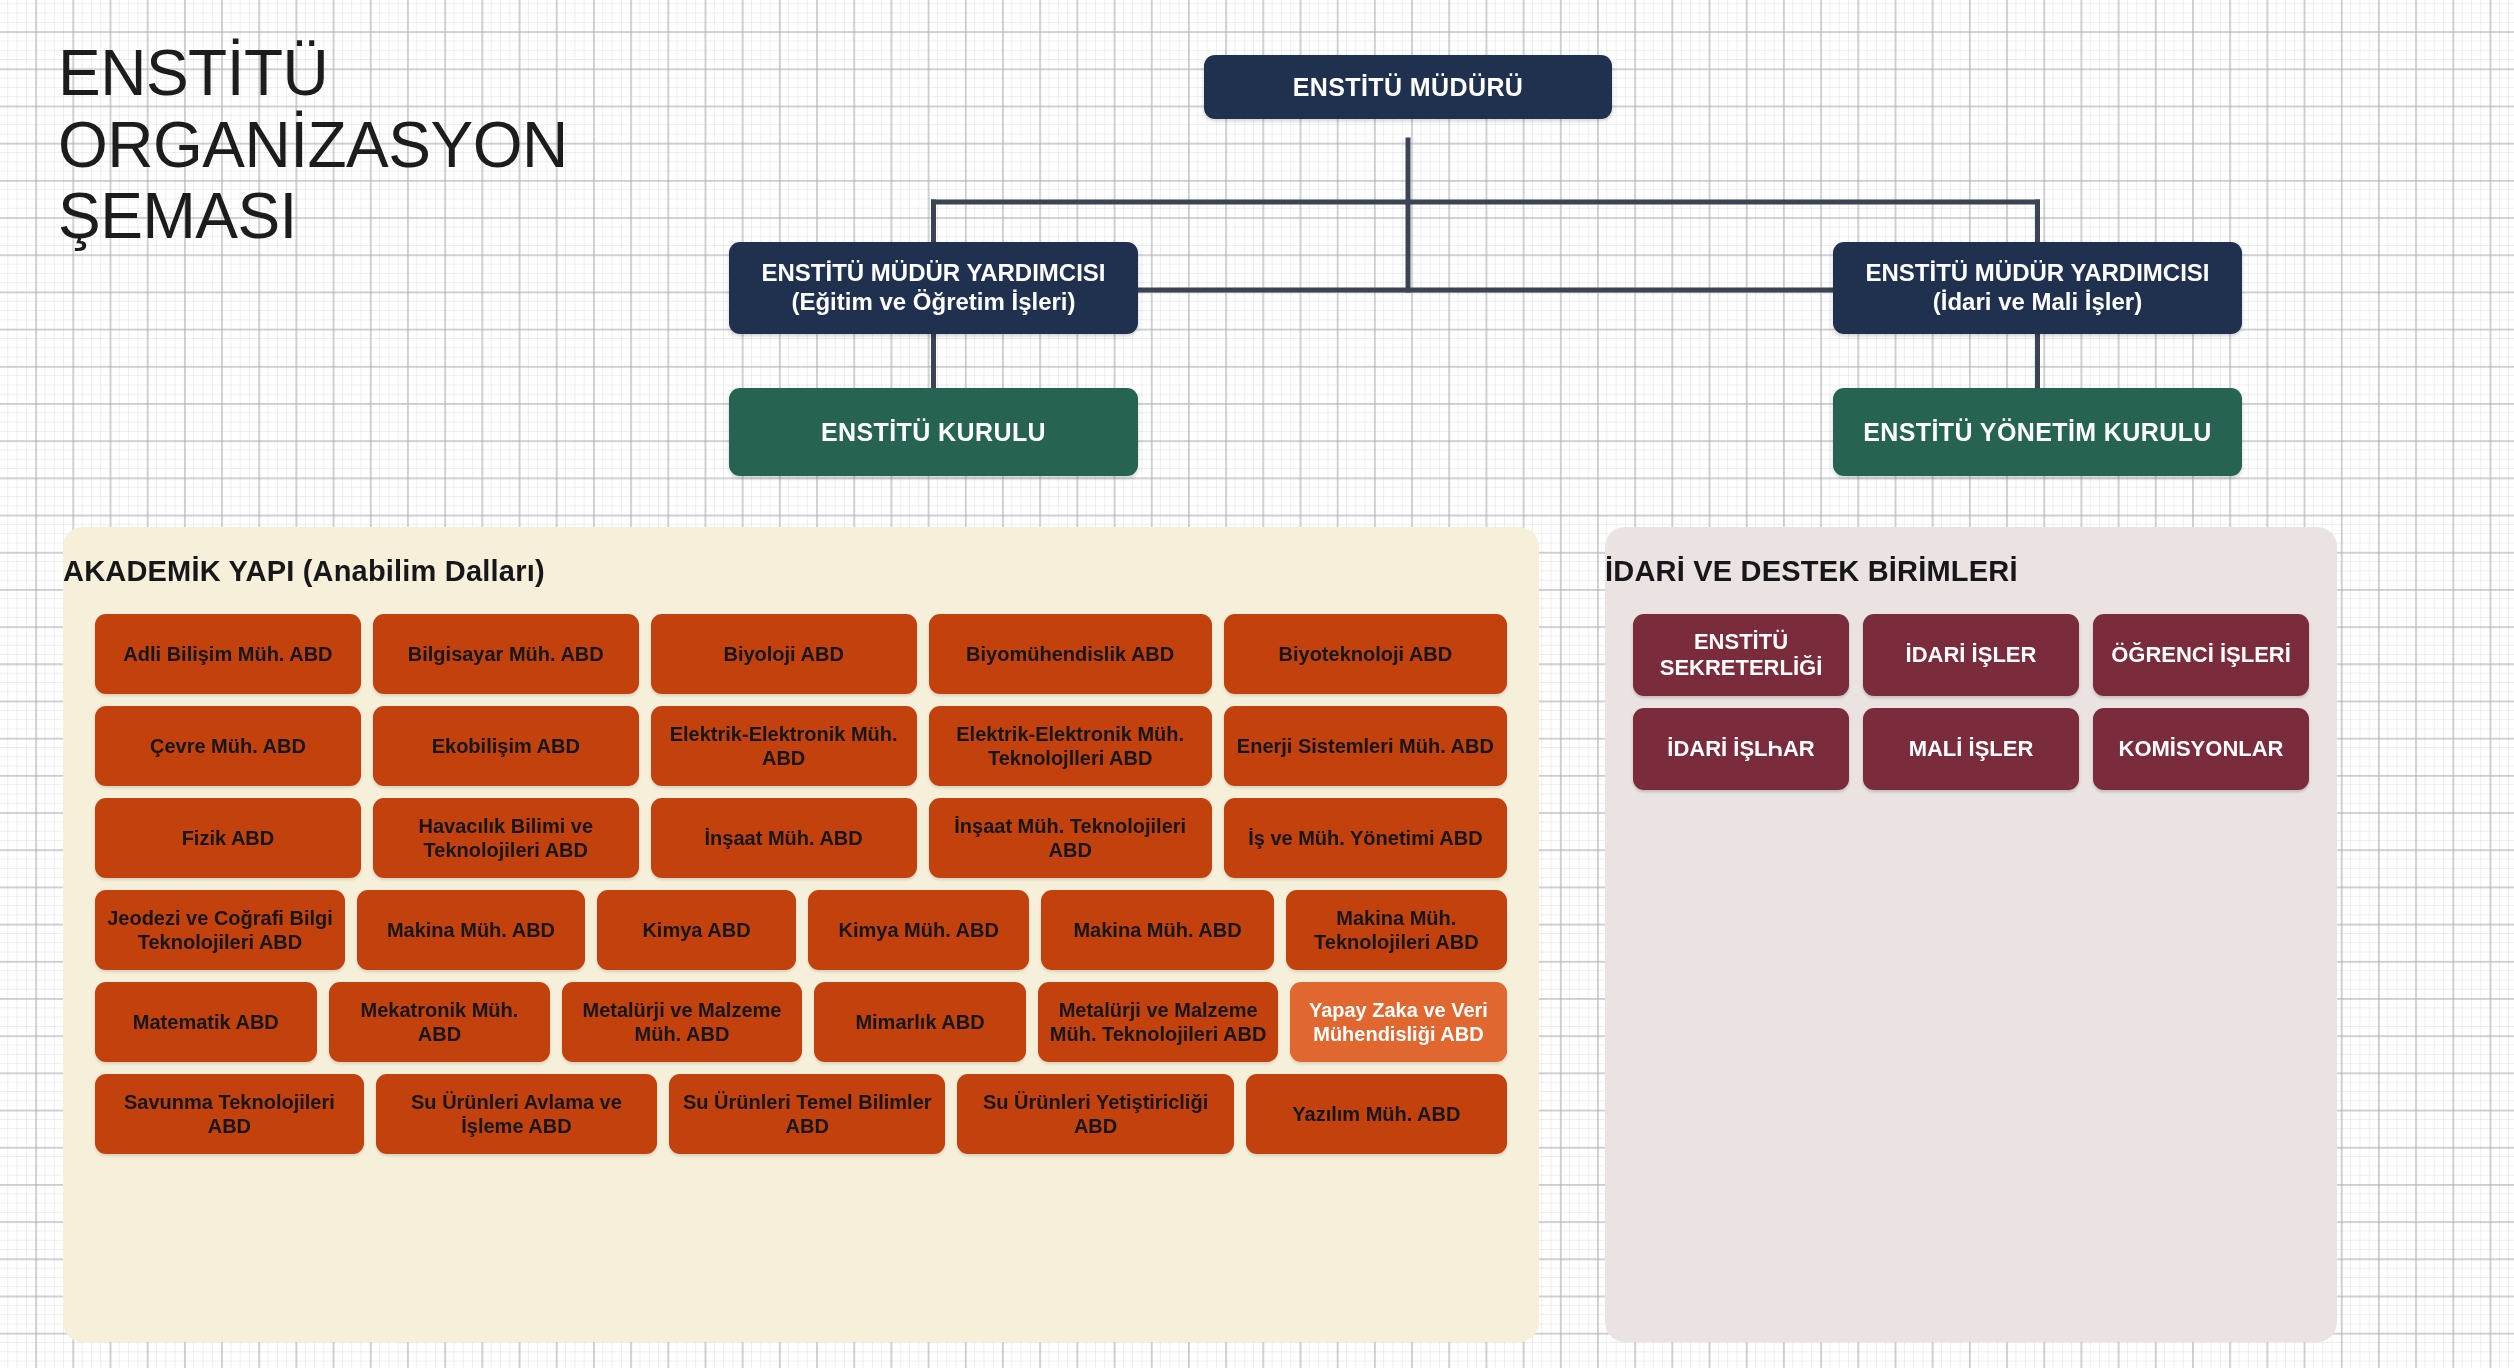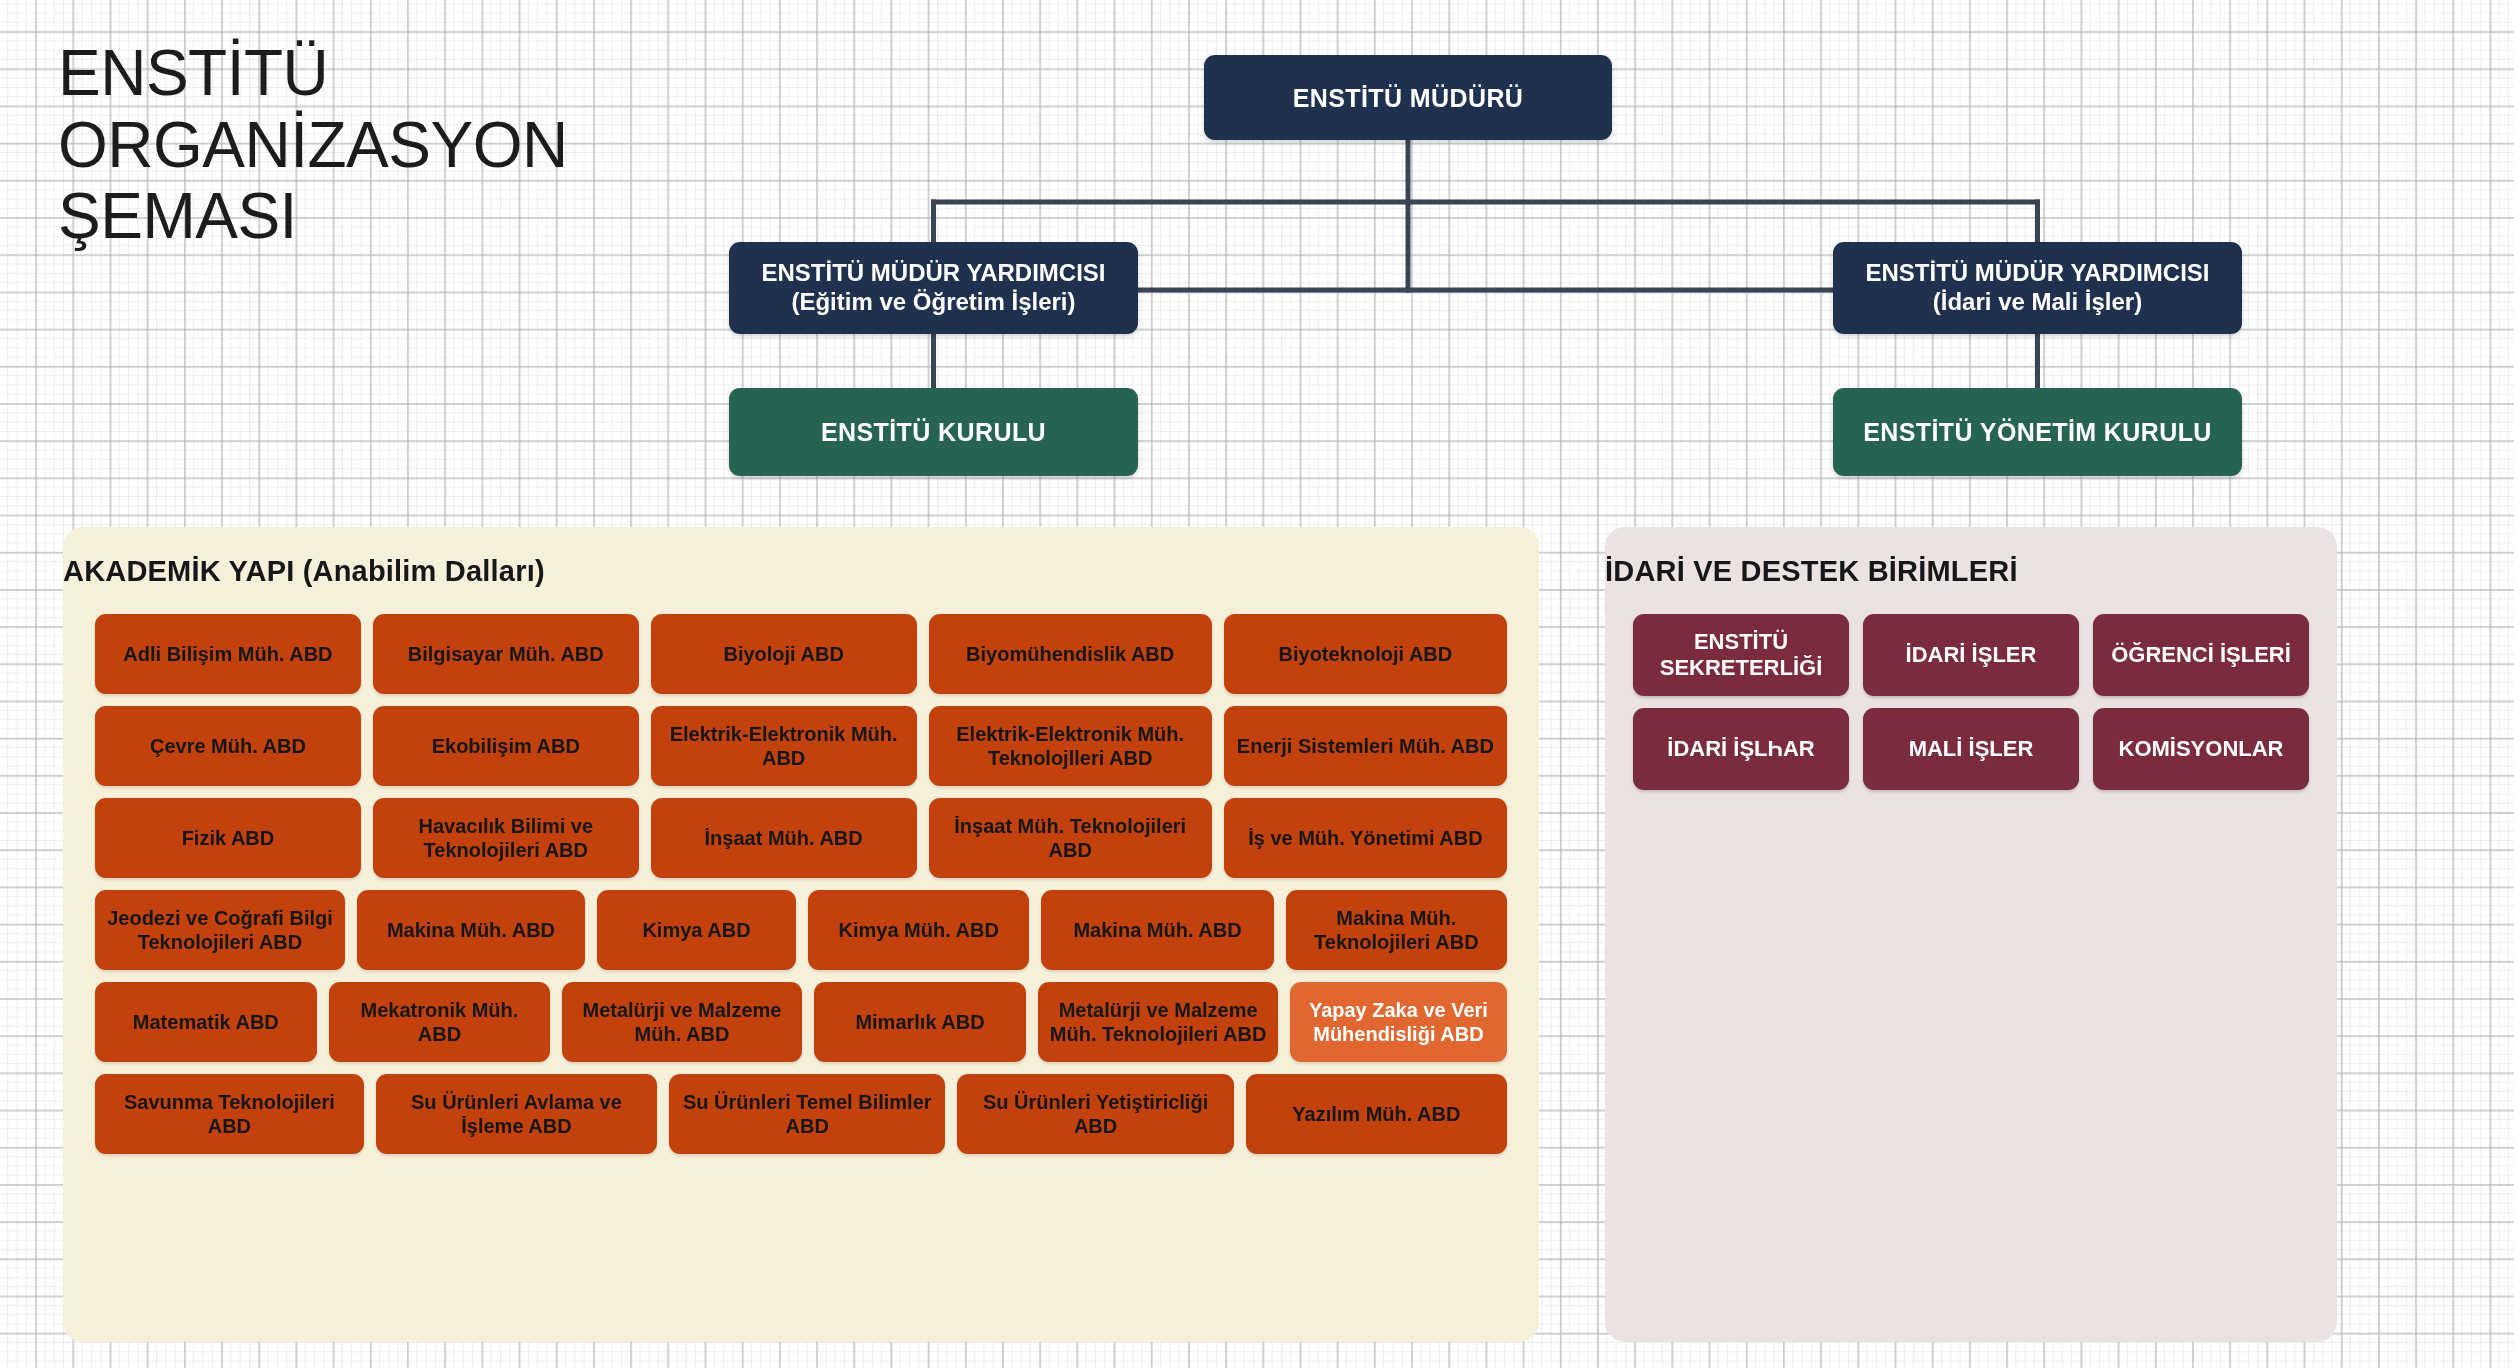--- a/index.html
+++ b/index.html
@@ -58,21 +58,21 @@
     font-weight: 700;
     line-height: 1.2;
     box-shadow: 0 2px 4px rgba(0,0,0,0.18);
     padding: 6px 10px;
   }
   .node.navy  { background: #20304f; }
   .node.green { background: #266352; }
   .node .sub { font-weight: 700; display: block; }
 
   #node-director {
-    left: 1204px; top: 55px; width: 408px; height: 85px;
+    left: 1204px; top: 55px; width: 408px; height: 64px;
     font-size: 25px; letter-spacing: 0.4px;
   }
   #node-vice-academic {
     left: 729px; top: 242px; width: 409px; height: 92px;
     font-size: 25px;
   }
   #node-vice-admin {
     left: 1833px; top: 242px; width: 409px; height: 92px;
     font-size: 25px;
   }

